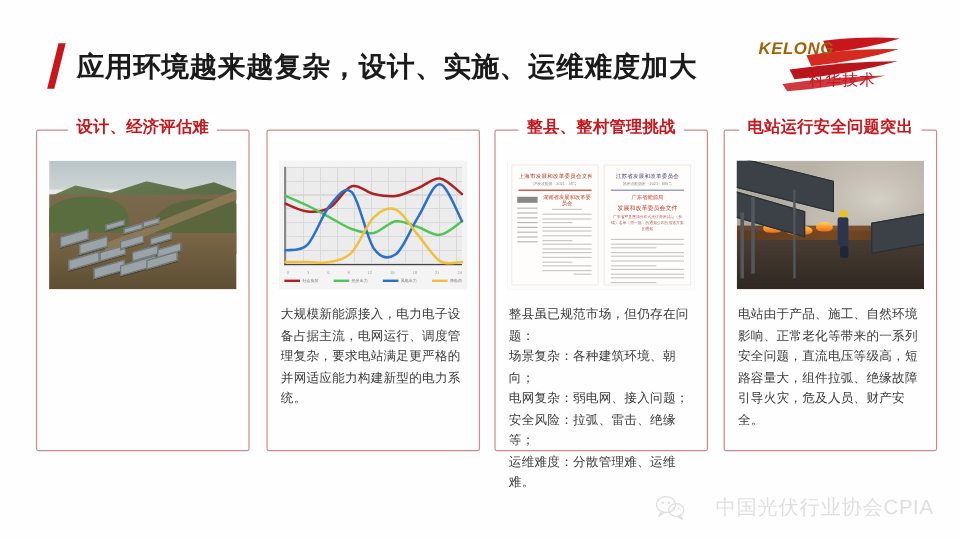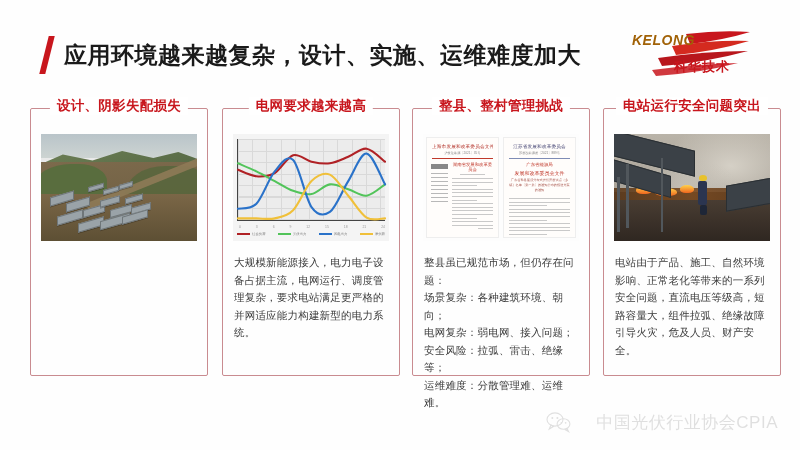--- a/index.html
+++ b/index.html
@@ -53,21 +53,21 @@
     font-style: italic;
     letter-spacing: 0.5px;
     color: #a16207;
     font-family: "Liberation Sans", sans-serif;
     text-align: right;
   }
   #logo-cn {
     position: absolute;
     left: 46px; top: 30px;
     font-size: 13px;
-    font-weight: bold;
+    font-weight: normal;
     color: #c8161d;
     letter-spacing: 1px;
   }
 
   
   .panel {
     position: absolute;
     top: 108px;
     width: 178px;
     height: 268px;
@@ -209,21 +209,21 @@
   .ph4-panel { position:absolute; background:#3b4147; border:0.6px solid #2a2f33; }
   .ph4-post { position:absolute; width:2.5px; background:#51575c; }
   .ph4-ff-body { position:absolute; background:#2b3550; border-radius:2px; }
   .ph4-ff-helmet { position:absolute; background:#e8c22c; border-radius:50% 50% 40% 40%; }
 
   
   #footer {
     position: absolute;
     right: 22px; bottom: 16px;
     display: flex;
-    align-items: flex-start;
+    align-items: flex-end;
     gap: 24px;
     opacity: .30;
   }
   #footer-text {
     font-size: 17px;
     color: #9b9b9b;
     letter-spacing: 0.5px;
     white-space: nowrap;
   }
   #wechat-icon { width: 26px; height: 22px; }
@@ -244,21 +244,21 @@
         <path d="M30 30 Q78 23 120 23 Q80 34 34 38 Z" fill="#b8161c"></path>
         <path d="M24 42 Q68 36 110 35 Q72 45 28 48 Z" fill="#c8161d" opacity=".85"></path>
       </svg>
       <div id="logo-latin">KELONG</div>
       <div id="logo-cn">科华技术</div>
     </div>
   </div>
 
   <div class="panel" id="panel-1">
     <div class="panel-frame"></div>
-    <div class="panel-title">设计、阴影失配损失</div>
+    <div class="panel-title">设计、经济评估难</div>
     <div class="panel-media">
       <div class="ph1-sky"></div>
       <div class="ph1-hill-far"></div>
       <div class="ph1-hill-mid"></div>
       <div class="ph1-green-l"></div>
       <div class="ph1-green-r"></div>
       <div class="ph1-soil"></div>
       <div class="ph1-path" style="left:26%; top:40%; width:90%; height:7px;"></div>
       <div class="ph1-row" style="left:6%;  top:56%; width:24px; height:9px;"></div>
       <div class="ph1-row" style="left:16%; top:62%; width:24px; height:9px;"></div>
@@ -272,21 +272,20 @@
       <div class="ph1-row" style="left:58%; top:66%; width:20px; height:7px;"></div>
       <div class="ph1-row" style="left:52%; top:74%; width:26px; height:8px;"></div>
       <div class="ph1-row" style="left:30%; top:48%; width:16px; height:5px;"></div>
       <div class="ph1-row" style="left:40%; top:50%; width:16px; height:5px;"></div>
       <div class="ph1-row" style="left:50%; top:46%; width:14px; height:5px;"></div>
     </div>
   </div>
 
   <div class="panel" id="panel-2">
     <div class="panel-frame"></div>
-    <div class="panel-title">电网要求越来越高</div>
     <div class="panel-media">
       <div class="chart-wrap">
         <div class="chart-plot">
           <svg id="chart-svg" viewBox="0 0 240 82" preserveAspectRatio="none">
               <path d="M 0.00 31.16 C 5.00 32.25, 20.00 37.17, 30.00 37.72 C 40.00 38.27, 50.00 37.99, 60.00 34.44 C 70.00 30.89, 80.00 18.31, 90.00 16.40 C 100.00 14.49, 110.00 21.59, 120.00 22.96 C 130.00 24.33, 140.00 25.42, 150.00 24.60 C 160.00 23.78, 170.00 20.50, 180.00 18.04 C 190.00 15.58, 200.00 9.02, 210.00 9.84 C 220.00 10.66, 235.00 20.77, 240.00 22.96" fill="none" stroke="#b02125" stroke-width="2.1" stroke-linecap="round" vector-effect="non-scaling-stroke"></path>
               <path d="M 0.00 24.60 C 5.00 25.97, 20.00 29.79, 30.00 32.80 C 40.00 35.81, 50.00 39.36, 60.00 42.64 C 70.00 45.92, 80.00 50.29, 90.00 52.48 C 100.00 54.67, 110.00 56.85, 120.00 55.76 C 130.00 54.67, 140.00 46.74, 150.00 45.92 C 160.00 45.10, 170.00 48.93, 180.00 50.84 C 190.00 52.75, 200.00 58.22, 210.00 57.40 C 220.00 56.58, 235.00 47.83, 240.00 45.92" fill="none" stroke="#52c45a" stroke-width="2.1" stroke-linecap="round" vector-effect="non-scaling-stroke"></path>
               <path d="M 0.00 70.52 C 5.00 69.70, 20.00 71.89, 30.00 65.60 C 40.00 59.31, 50.00 40.18, 60.00 32.80 C 70.00 25.42, 80.00 15.31, 90.00 21.32 C 100.00 27.33, 110.00 60.13, 120.00 68.88 C 130.00 77.63, 140.00 78.17, 150.00 73.80 C 160.00 69.43, 170.00 52.48, 180.00 42.64 C 190.00 32.80, 200.00 14.21, 210.00 14.76 C 220.00 15.31, 235.00 40.73, 240.00 45.92" fill="none" stroke="#2a72c9" stroke-width="2.1" stroke-linecap="round" vector-effect="non-scaling-stroke"></path>
               <path d="M 0.00 80.36 C 5.00 80.36, 20.00 80.36, 30.00 80.36 C 40.00 80.36, 50.00 81.73, 60.00 80.36 C 70.00 78.99, 80.00 78.45, 90.00 72.16 C 100.00 65.87, 110.00 48.65, 120.00 42.64 C 130.00 36.63, 140.00 33.62, 150.00 36.08 C 160.00 38.54, 170.00 50.16, 180.00 57.40 C 190.00 64.64, 200.00 75.71, 210.00 79.54 C 220.00 83.37, 235.00 80.22, 240.00 80.36" fill="none" stroke="#f0c03a" stroke-width="2.1" stroke-linecap="round" vector-effect="non-scaling-stroke"></path>
             </svg>
         </div>

